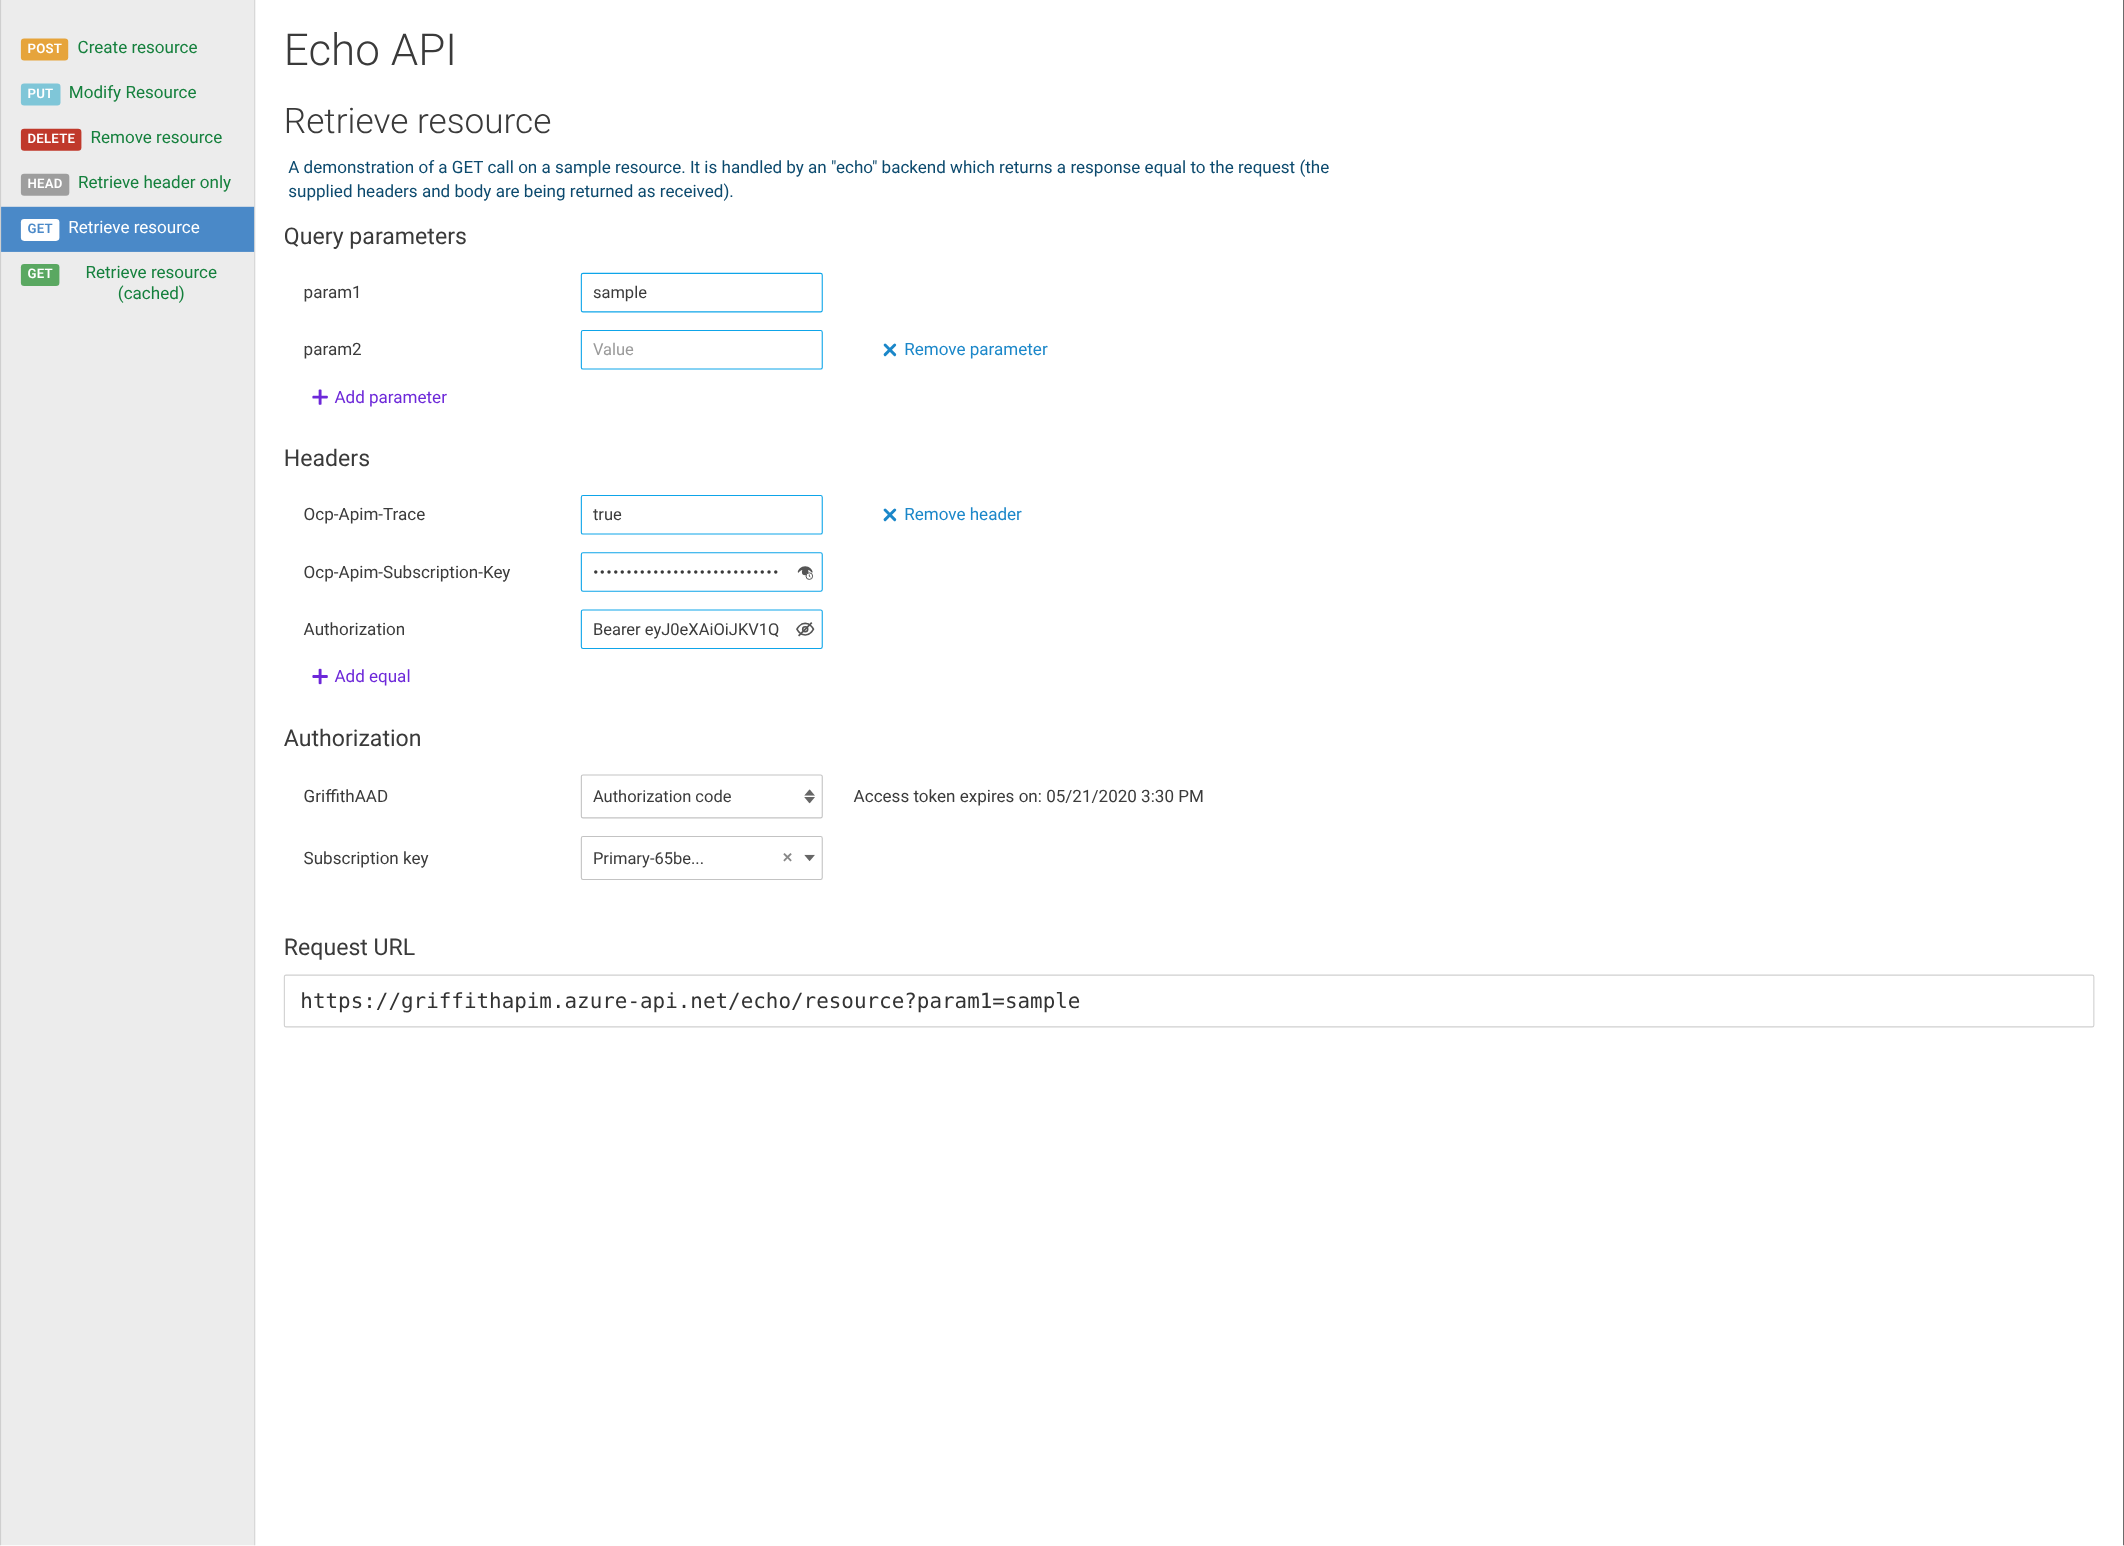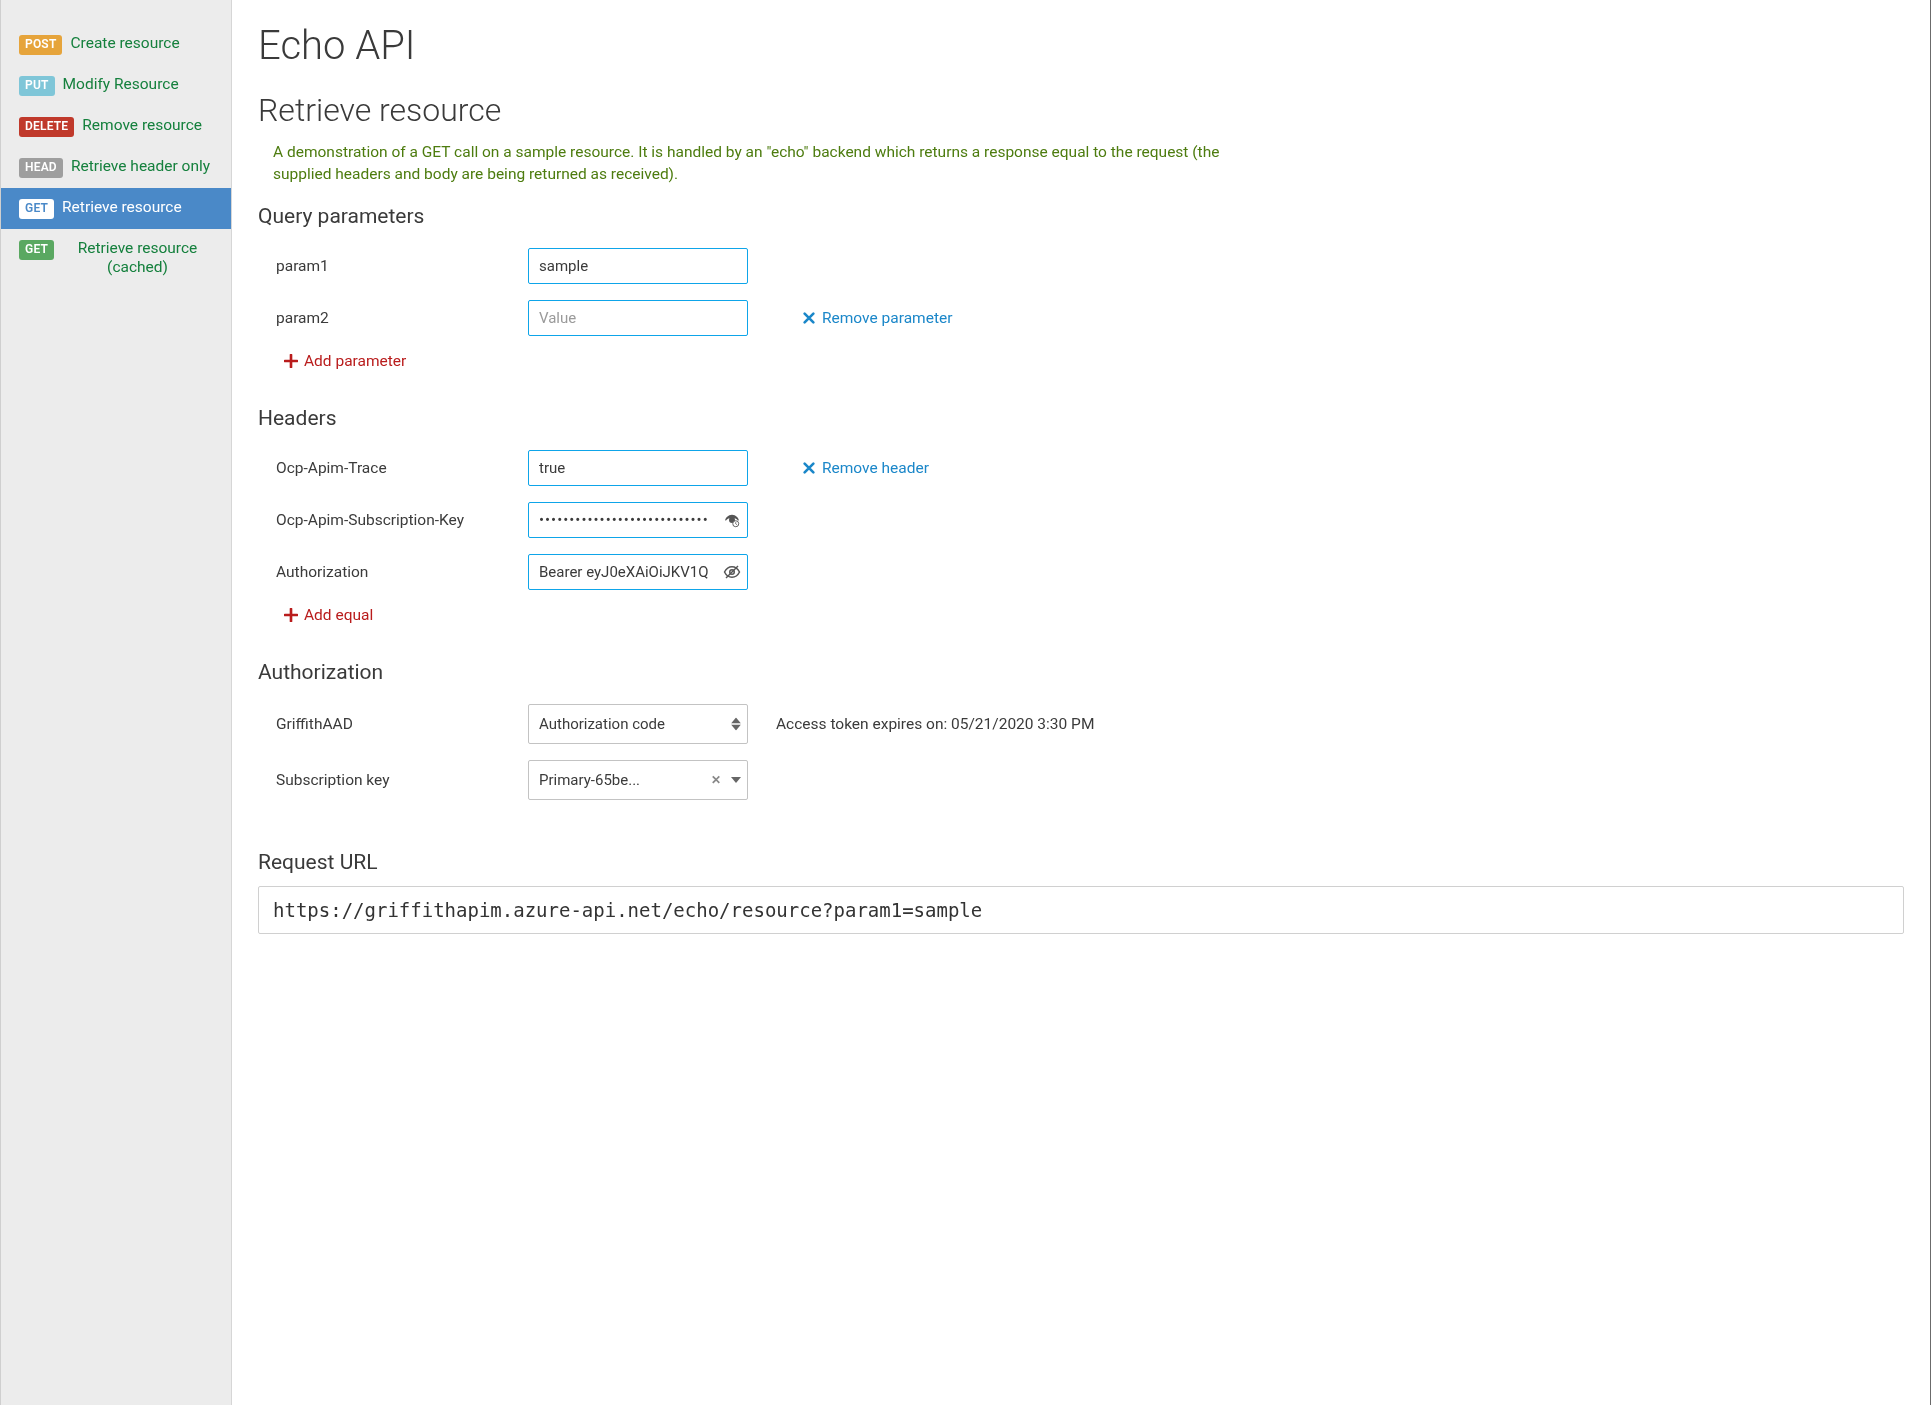--- a/index.html
+++ b/index.html
@@ -76,24 +76,24 @@
     font-size: 40px;
     color: #3a3a3a;
   }
   h2.op-title {
     margin: 0 0 12px 0;
     font-weight: 300;
     font-size: 32px;
     color: #3a3a3a;
   }
   .op-desc {
-    margin: 0 0 18px 15px;
+    margin: 0 0 18px 4px;
     font-size: 15.5px;
     line-height: 1.45;
-    color: #4d7c0f;
+    color: #0c4a6e;
     max-width: 1000px;
   }
   .section-title {
     margin: 18px 0 12px 0;
     font-weight: 400;
     font-size: 21px;
     color: #3a3a3a;
   }
   .row {
     display: flex;
@@ -173,21 +173,21 @@
   }
   .select .caret svg { width:10px; height:6px; display:block; }
   .select .clear {
     position:absolute; right:26px; top:50%; transform:translateY(-50%);
     color:#888; font-weight:bold; font-size:12px;
   }
   .link-btn {
     display: inline-flex;
     align-items: center;
     gap: 6px;
-    color: #b91c1c;
+    color: #6d28d9;
     cursor: pointer;
     font-size: 15.5px;
     padding: 8px 0 8px 18px;
   }
   .x-icon { width:14px; height:14px; }
   .plus-icon { width:14px; height:14px; }
   
   .url-box {
     margin-top: 10px;
     border: 1px solid #d0d0d0;

